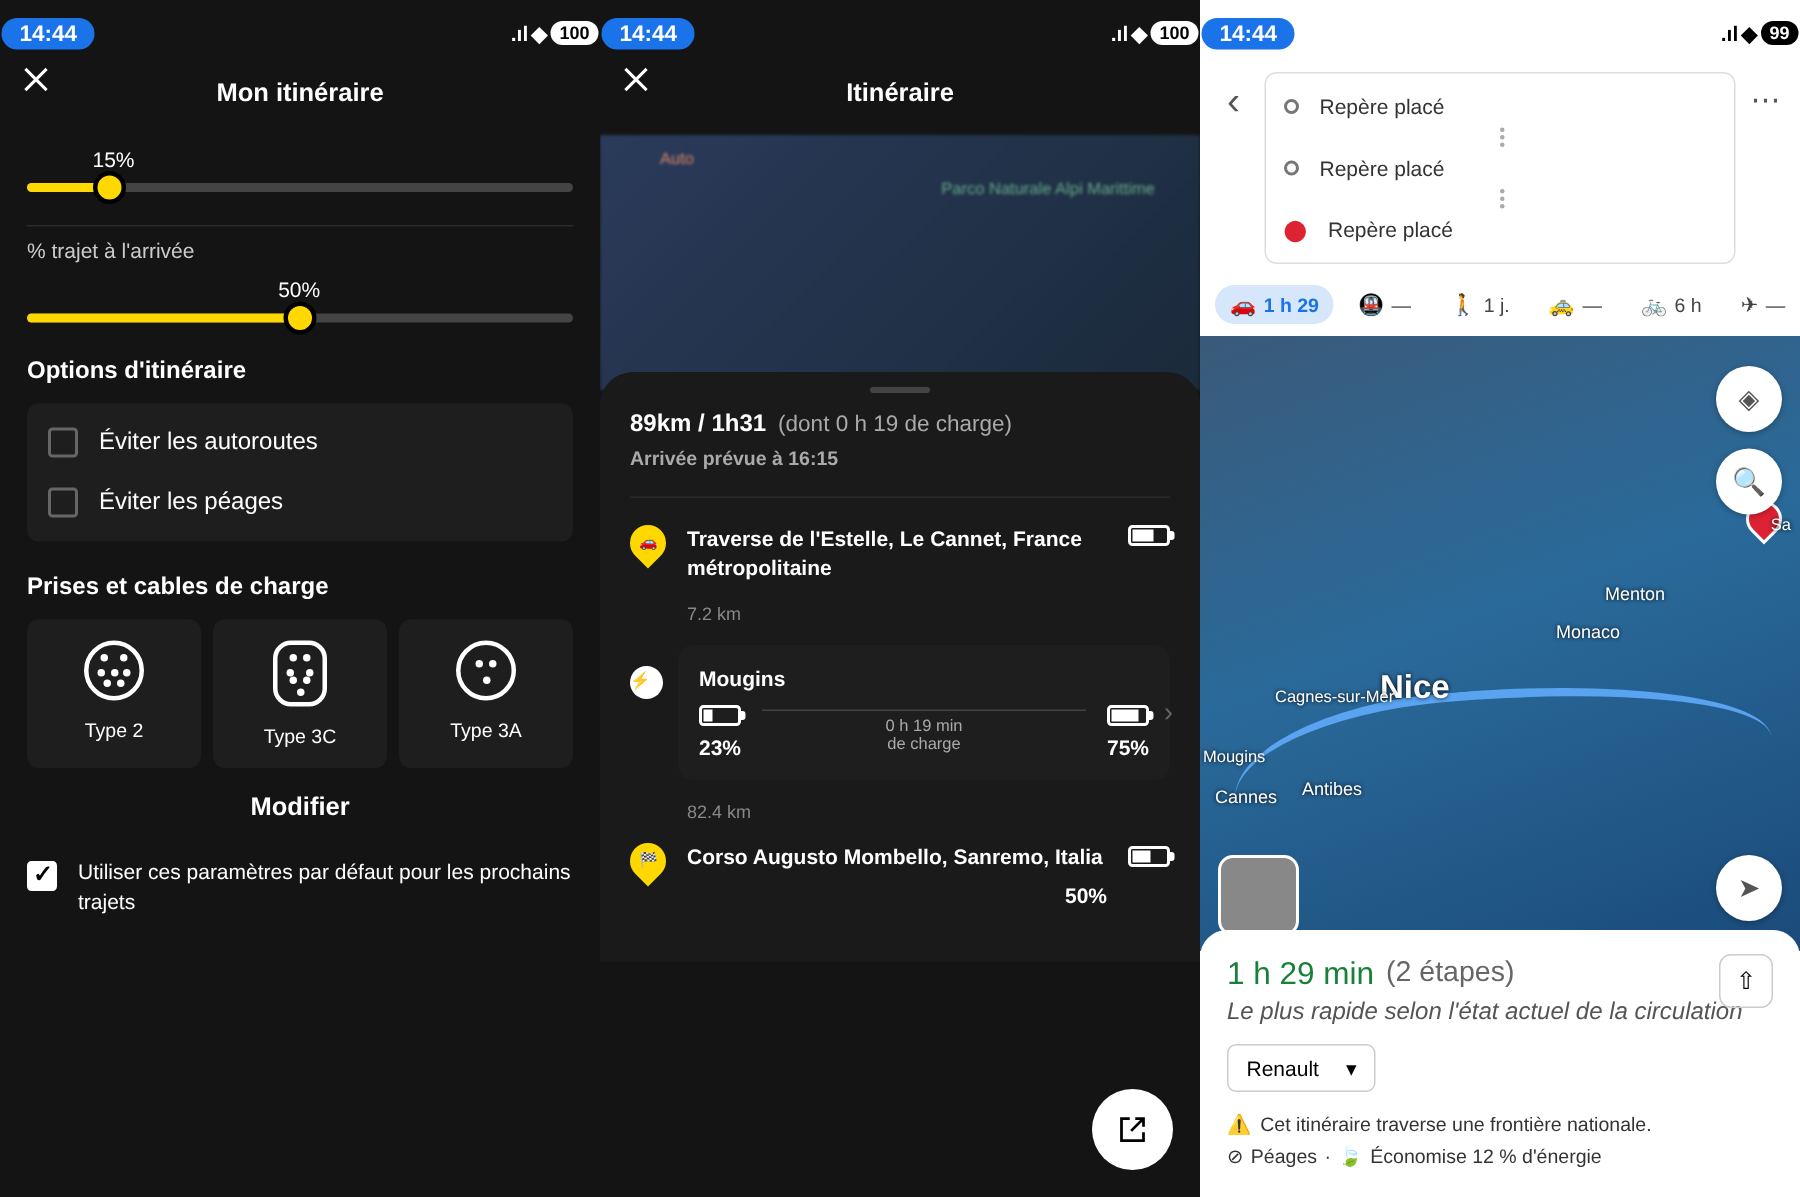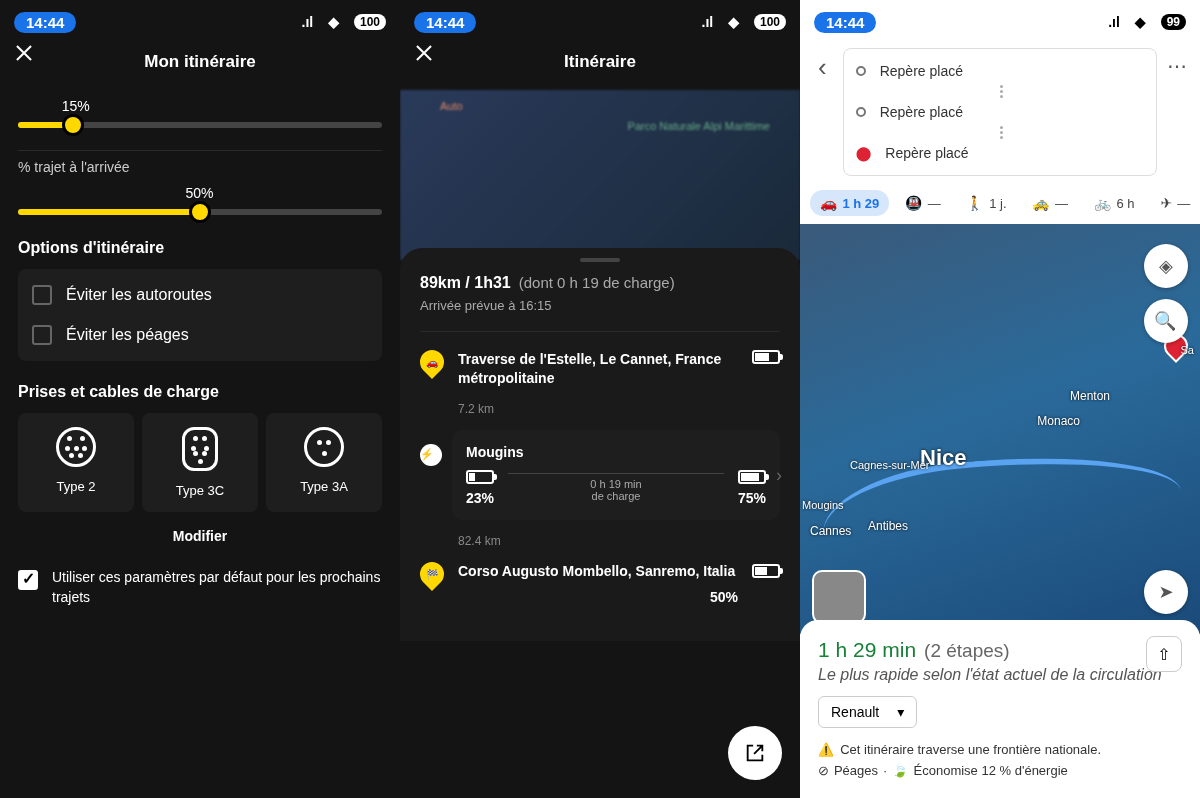--- a/index.html
+++ b/index.html
@@ -14,23 +14,23 @@
 .panel {
   width: 400px;
   height: 798px;
   position: relative;
   overflow: hidden;
 }
 .panel1, .panel2 { background: #141414; color: #fff; }
 .panel3 { background: #fff; color: #000; }
 
 
-.status-bar { display: flex; justify-content: space-between; align-items: center; padding: 8px 14px 4px; height: 40px; }
+.status-bar { display: flex; justify-content: space-between; align-items: center; padding: 8px 1px 4px; height: 40px; }
 .status-time { background: #1a73e8; color: #fff; font-weight: 700; font-size: 15px; padding: 2px 12px; border-radius: 12px; }
-.status-right { display: flex; align-items: flex-start; gap: 15px; font-size: 14px; font-weight: 600; }
+.status-right { display: flex; align-items: flex-start; gap: 2px; font-size: 14px; font-weight: 600; }
 .battery-pill { background: #fff; color: #000; border-radius: 10px; padding: 1px 6px; font-size: 12px; font-weight: 700; }
 .panel3 .status-right { color: #000; }
 .panel3 .battery-pill { background: #000; color: #fff; }
 
 
 .app-header { display: flex; align-items: center; padding: 12px 14px 18px; position: relative; }
 .close-x { width: 22px; height: 22px; cursor: pointer; }
 .close-x::before, .close-x::after { content: ""; position: absolute; width: 20px; height: 2px; background: #fff; transform-origin: center; }
 .close-x::before { transform: rotate(45deg); }
 .close-x::after { transform: rotate(-45deg); }
@@ -53,34 +53,34 @@
 .checkbox { width: 20px; height: 20px; border: 2px solid #666; border-radius: 3px; flex-shrink: 0; }
 .checkbox.checked { background: #fff; border-color: #fff; position: relative; }
 .checkbox.checked::after { content: "✓"; color: #000; position: absolute; top: -3px; left: 2px; font-size: 16px; font-weight: bold; }
 
 .plugs-title { font-size: 16px; font-weight: 700; margin: 22px 0 12px; }
 .plugs-grid { display: flex; gap: 8px; }
 .plug-card { flex: 1; background: #1e1e1e; border-radius: 8px; padding: 14px 0; display: flex; flex-direction: column; align-items: center; gap: 12px; }
 .plug-icon { width: 40px; height: 40px; border: 3px solid #fff; border-radius: 50%; display: flex; align-items: center; justify-content: center; font-size: 10px; position: relative; }
 .plug-icon .dot { width: 5px; height: 5px; background: #fff; border-radius: 50%; position: absolute; }
 .plug-label { font-size: 13px; }
-.modify-btn { text-align: center; font-weight: 700; font-size: 14px; margin: 16px 0 10px; }
+.modify-btn { text-align: center; font-weight: 700; font-size: 17px; margin: 16px 0 10px; }
 
 .default-row { display: flex; gap: 14px; padding: 14px 18px 6px; }
 .default-row .checkbox { margin-top: 2px; }
 
 
 .map-bg { height: 170px; background: linear-gradient(135deg, #2a3a5a, #1a2a3a); position: relative; filter: blur(1px); }
 .map-label { position: absolute; font-size: 11px; color: #6a8; }
 .sheet2 { background: #1a1a1a; border-radius: 22px 22px 0 0; margin-top: -12px; padding: 26px 20px; position: relative; }
 .sheet-handle { width: 40px; height: 4px; background: #444; border-radius: 2px; position: absolute; top: 10px; left: 50%; transform: translateX(-50%); }
 .summary-line { display: flex; align-items: baseline; gap: 8px; margin-bottom: 6px; }
 .summary-main { font-weight: 700; font-size: 16px; }
 .summary-sub { font-size: 15px; color: #aaa; }
-.arrival { font-size: 13px; color: #aaa; margin-bottom: 18px; padding-bottom: 18px; border-bottom: 1px solid #2a2a2a; }
+.arrival { font-size: 13px; color: #aaa; margin-bottom: 18px; padding-bottom: 18px; border-bottom: 1px solid #2a2a2a; font-weight: bold; }
 
 .route-row { display: flex; gap: 14px; margin-bottom: 10px; position: relative; }
 .route-pin { width: 24px; height: 24px; border-radius: 50% 50% 50% 0; transform: rotate(-45deg); flex-shrink: 0; display: flex; align-items: center; justify-content: center; }
 .pin-yellow { background: #ffd800; }
 .pin-white { background: #fff; width: 22px; height: 22px; border-radius: 50%; transform: none; }
 .pin-inner { transform: rotate(45deg); font-size: 10px; }
 .route-content { flex: 1; }
 .route-addr { font-weight: 700; font-size: 14px; line-height: 1.35; }
 .route-dist { font-size: 12px; color: #888; margin: 14px 0 14px 38px; }
 .batt-icon { width: 28px; height: 14px; border: 2px solid #fff; border-radius: 3px; position: relative; flex-shrink: 0; }
@@ -116,21 +116,21 @@
 .mode-icon { font-size: 14px; }
 
 .map-area { height: 410px; background: linear-gradient(160deg, #3a5a7a 0%, #2a6a9a 45%, #1a4a7a 100%); position: relative; overflow: hidden; }
 .map-route { position: absolute; left: 5%; bottom: 28%; width: 90%; height: 60px; border-top: 6px solid #5aa3f0; border-radius: 40% 60% 0 0 / 100% 80% 0 0; transform: rotate(-5deg); }
 .city-lbl { position: absolute; color: #fff; font-weight: 700; text-shadow: 0 0 3px #000; }
 .map-thumb { position: absolute; bottom: 10px; left: 12px; width: 54px; height: 54px; background: #888; border-radius: 10px; border: 2px solid #fff; }
 .map-ctl { position: absolute; right: 12px; width: 44px; height: 44px; background: #fff; border-radius: 50%; display: flex; align-items: center; justify-content: center; color: #555; box-shadow: 0 1px 4px rgba(0,0,0,0.3); font-size: 18px; }
 .dest-pin-map { position: absolute; top: 110px; right: 12px; width: 24px; height: 24px; background: #d23; border-radius: 50% 50% 50% 0; transform: rotate(-45deg); border: 2px solid #fff; }
 
 .sheet3 { background: #fff; border-radius: 18px 18px 0 0; margin-top: -14px; padding: 18px; position: relative; }
-.sheet3-title { display: flex; align-items: flex-end; gap: 8px; }
+.sheet3-title { display: flex; align-items: flex-start; gap: 8px; }
 .time-green { color: #188038; font-size: 21px; font-weight: 500; }
 .steps-grey { color: #666; font-size: 19px; }
 .share-box { position: absolute; right: 18px; top: 16px; width: 36px; height: 36px; border: 1px solid #ccc; border-radius: 8px; display: flex; align-items: center; justify-content: center; font-size: 16px; }
 .fastest { color: #555; font-size: 16px; margin-top: 4px; font-style: italic; }
 .dropdown-btn { display: inline-flex; align-items: center; gap: 18px; border: 1px solid #ccc; border-radius: 6px; padding: 7px 12px; margin-top: 12px; font-size: 14px; }
 .warn-row { font-size: 13px; color: #333; margin-top: 14px; display: flex; align-items: center; gap: 6px; }
 .info-row { font-size: 13px; color: #333; margin-top: 6px; display: flex; align-items: center; gap: 5px; flex-wrap: wrap; }
 .leaf { color: #188038; }
 </style>
 </head>

